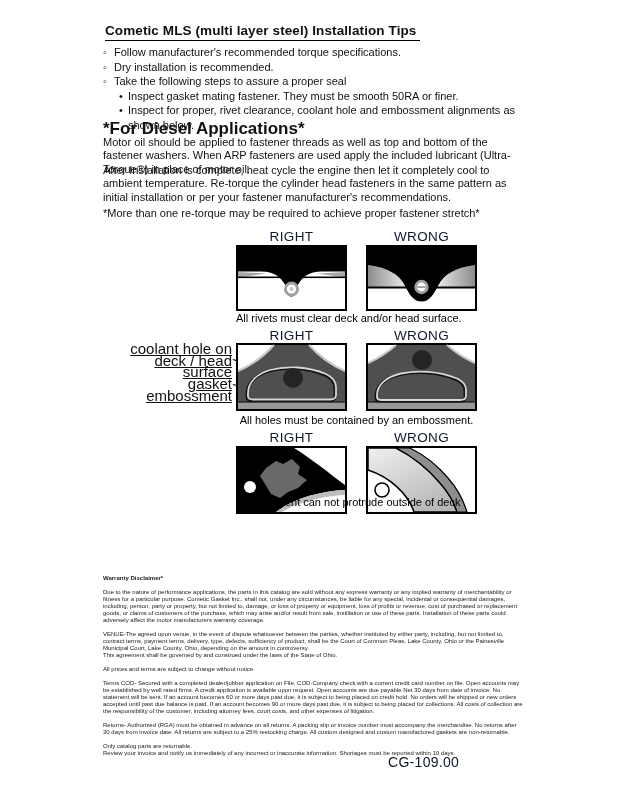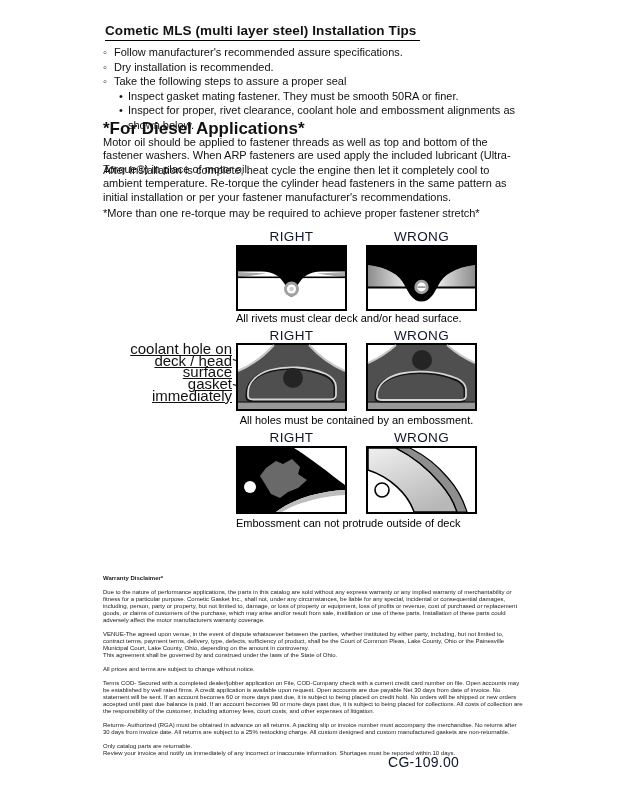--- a/index.html
+++ b/index.html
@@ -41,21 +41,21 @@
   .doc-code { position:absolute; left:388px; top:754px; font-size:14px; letter-spacing:0.3px; color:#0f172a; }
 </style>
 </head>
 <body>
 
 <div class="page">
 
   <h1 class="title">Cometic MLS (multi layer steel) Installation Tips</h1>
 
   <div class="bullets">
-    <div class="bullet-row"><span>Follow manufacturer's recommended assure specifications.</span></div>
+    <div class="bullet-row"><span>Follow manufacturer's recommended torque specifications.</span></div>
     <div class="bullet-row"><span>Dry installation is recommended.</span></div>
     <div class="bullet-row"><span>Take the following steps to assure a proper seal</span></div>
     <div class="sub-bullet-row"><span>Inspect gasket mating fastener.  They must be smooth 50RA or finer.</span></div>
     <div class="sub-bullet-row"><span>Inspect for proper, rivet clearance, coolant hole and embossment alignments as shown below.</span></div>
   </div>
 
   <div class="diesel-heading">*For Diesel Applications*</div>
   <div class="para p1">Motor oil should be applied to fastener threads as well as top and bottom of the fastener washers. When ARP fasteners are used apply the included lubricant (Ultra-Torque®) in place of motor oil.</div>
   <div class="para p2">After Installation is complete, heat cycle the engine then let it completely cool to ambient temperature. Re-torque the cylinder head fasteners in the same pattern as initial installation or per your fastener manufacturer's recommendations.</div>
   <div class="para note">*More than one re-torque may be required to achieve proper fastener stretch*</div>
@@ -102,21 +102,21 @@
   <div class="dg-caption" style="left:236px; top:312px;">All rivets must clear deck and/or head surface.</div>
 
   <div class="dg-header" style="left:236px; top:328px;">RIGHT</div>
   <div class="dg-header" style="left:366px; top:328px;">WRONG</div>
 
   <div class="callout" style="left:120px; top:343px;">
     <div>coolant hole on</div>
     <div>deck / head surface</div>
   </div>
   <div class="callout" style="left:120px; top:378px;">
-    <div>gasket immediately</div>
+    <div>gasket embossment</div>
   </div>
   <div class="leader" style="left:233px; top:359px; width:56px; transform:rotate(17deg);"></div>
   <div class="leader" style="left:233px; top:384px; width:29px; transform:rotate(14deg);"></div>
 
   <div class="dg-box" style="left:236px; top:343px;">
     <svg width="111" height="68" viewBox="0 0 111 68">
       <rect x="1" y="1" width="109" height="66" fill="#4f4f4f" stroke="#000" stroke-width="2"></rect>
       <path d="M2,2 H38 C27,13 13,23 2,28 Z" fill="#ffffff"></path>
       <path d="M73,2 H109 V28 C98,23 84,13 73,2 Z" fill="#ffffff"></path>
       <path d="M38,2 C28,13 14,23 2,28" stroke="#c8c8c8" stroke-width="2" fill="none"></path>
@@ -171,21 +171,21 @@
             <stop offset="1" stop-color="#b8b8b8"></stop>
         </linearGradient>
       </defs>
       <rect x="1" y="1" width="109" height="66" fill="#ffffff" stroke="#000" stroke-width="2"></rect>
       <path d="M30,2 C48,11 63,24 74,37 C82,46 88,56 91,66 L48,66 C42,48 24,31 2,24 L2,2 Z" fill="url(#gB)" stroke="#000" stroke-width="1.5"></path>
       <path d="M30,2 L44,2 C58,9 72,20 82,32 C90,41 97,53 101,66 L91,66 C88,56 82,46 74,37 C63,24 48,11 30,2 Z" fill="#8e8e8e" stroke="#000" stroke-width="1.2"></path>
       <circle cx="16" cy="44" r="7" fill="#ffffff" stroke="#000" stroke-width="1.6"></circle>
     </svg>
   </div>
 
-  <div class="dg-caption" style="left:236px; top:517px;text-align:right;">
+  <div class="dg-caption" style="left:236px; top:496px;text-align:right;">
     <div>Embossment can not protrude outside of deck</div>
   </div>
 
   <div class="legal">
     <div class="legal-heading">Warranty Disclaimer*</div>
     <div class="lp">Due to the nature of performance applications, the parts in this catalog are sold without any express warranty or any implied warranty of merchantability or fitness for a particular purpose.  Cometic Gasket Inc., shall not, under any circumstances, be liable for any special, incidental or consequential damages, including, person, party or property, but not limited to, damage, or loss of property or equipment, loss of profits or revenue, cost of purchased or replacement goods, or claims of customers of the purchase, which may arise and/or result from sale, instillation or use of these parts.  Installation of these parts could adversely affect the motor manufacturers warranty coverage.</div>
     <div class="lp-tight">VENUE-The agreed upon venue, in the event of dispute whatsoever between the parties, whether instituted by either party, including, but not limited to, contract terms, payment terms, delivery, type, defects, sufficiency of product, shall be the Court of Common Pleas, Lake County, Ohio or the Painesville Municipal Court, Lake County, Ohio, depending on the amount in controversy.</div>
     <div class="lp">This agreement shall be governed by and construed under the laws of the State of Ohio.</div>
     <div class="lp">All prices and terms are subject to change without notice.</div>
     <div class="lp">Terms COD- Secured with a completed dealer/jobber application on File, COD-Company check with a current credit card number on file.  Open accounts may be established by well rated firms.  A credit application is available upon request.  Open accounts are due payable Net 30 days from date of invoice.  No statement will be sent.  If an account becomes 60 or more days past due, it is subject to being placed on credit hold.  No orders will be shipped or new orders accepted until past due balance is paid.  If an account becomes 90 or more days past due, it is subject to being placed for collections.  All costs of collection are the responsibility of the customer, including attorney fees, court costs, and other expenses of litigation.</div>

